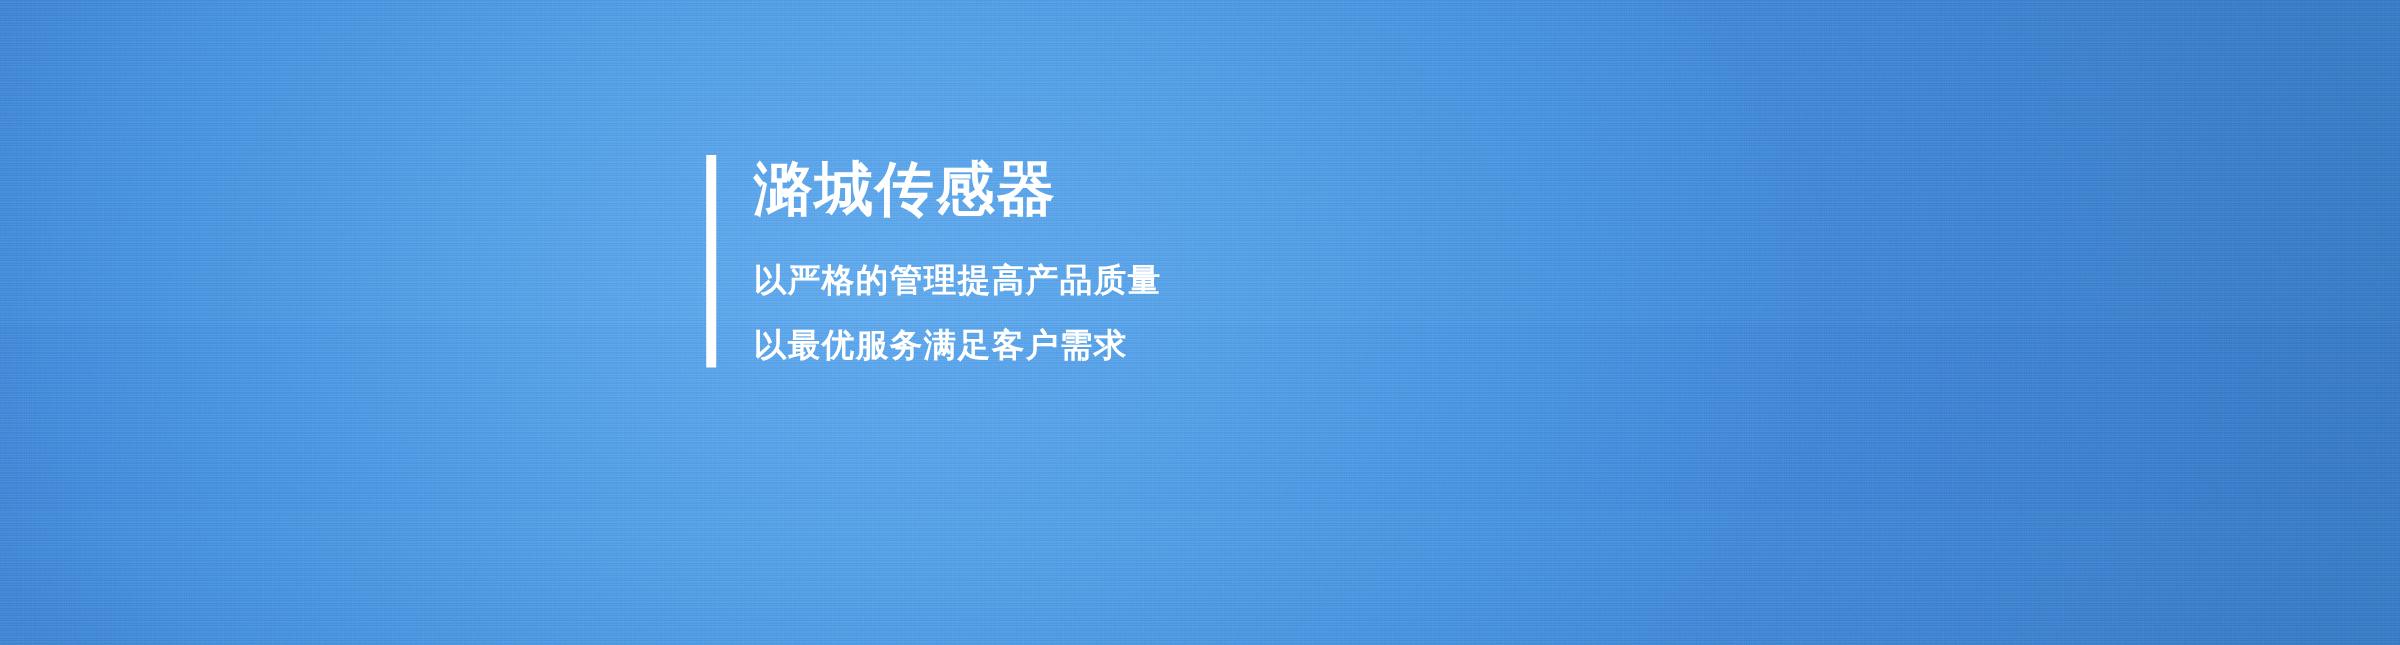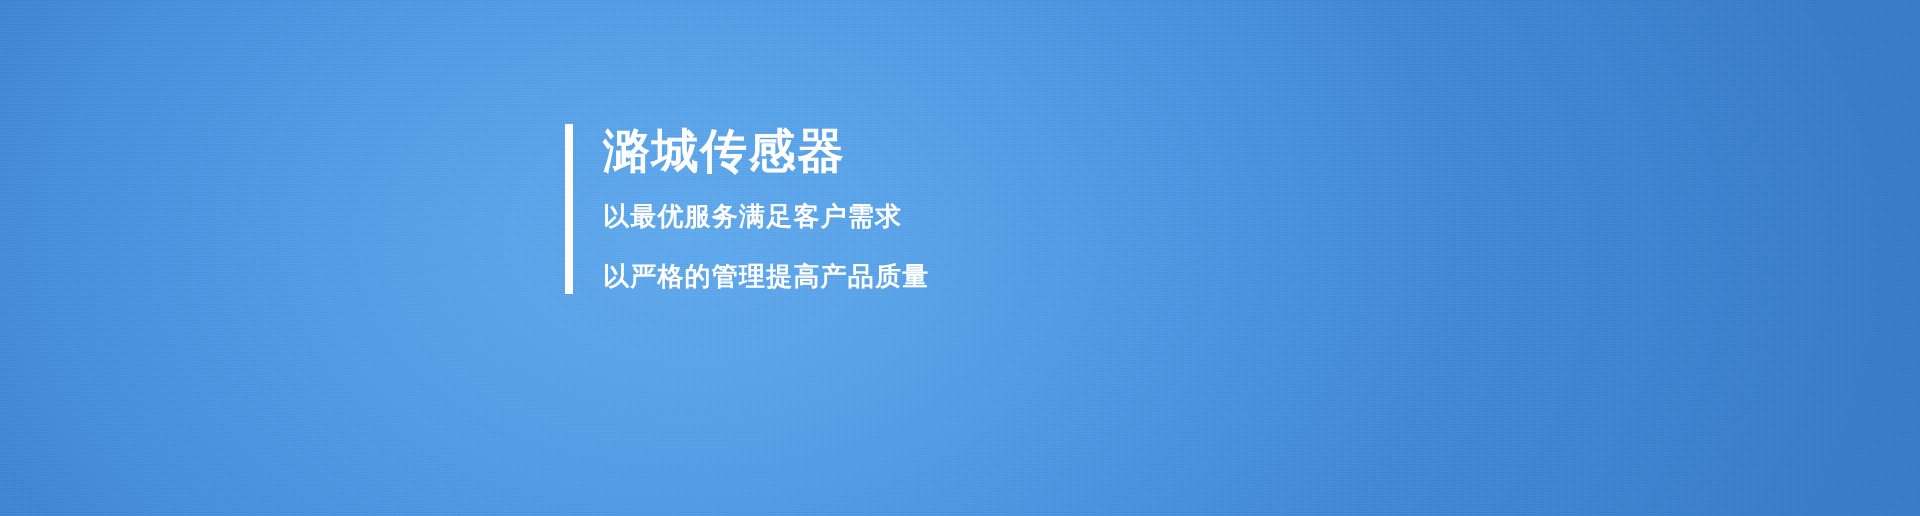--- a/index.html
+++ b/index.html
@@ -120,19 +120,19 @@
   <div id="banner-vignette"></div>
 
   <div id="hero">
 
     <div id="accent-bar"></div>
 
     <div id="hero-text">
 
       <div id="hero-title">潞城传感器</div>
 
+      <div id="hero-subtitle-1" class="hero-subtitle">以严格的管理提高产品质量</div>
+
       <div id="hero-subtitle-2" class="hero-subtitle">以最优服务满足客户需求</div>
-
-      <div id="hero-subtitle-1" class="hero-subtitle">以严格的管理提高产品质量</div>
 
     </div>
   </div>
 </div>
 
 </body></html>

